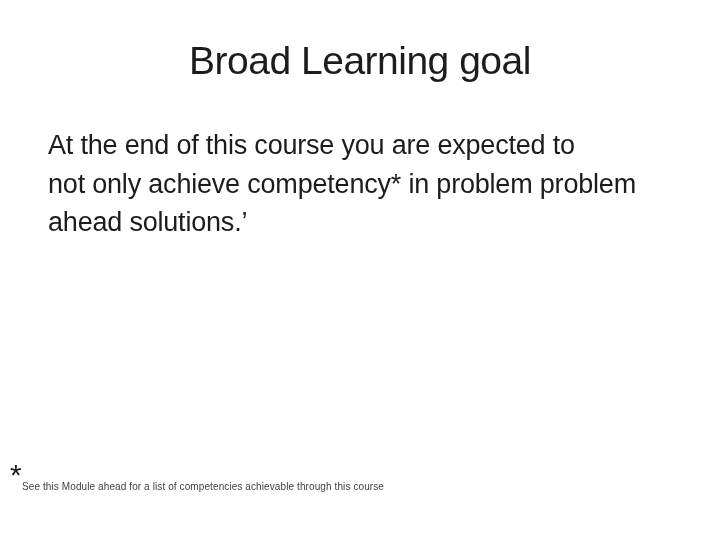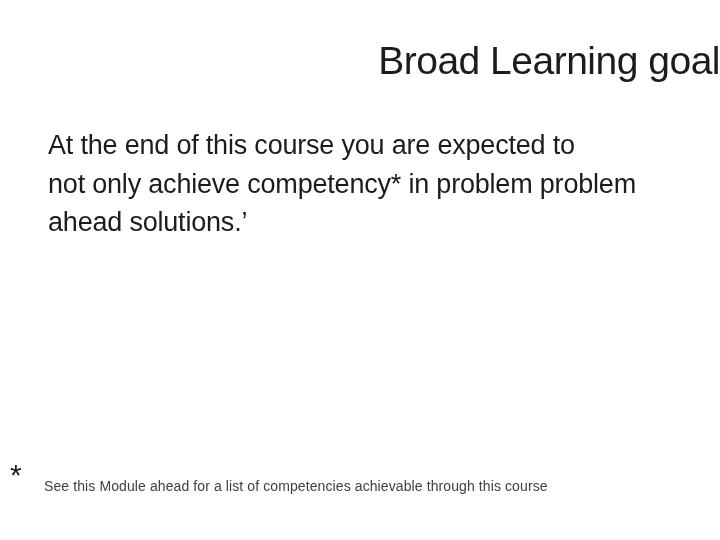--- a/index.html
+++ b/index.html
@@ -14,21 +14,21 @@
     background: #ffffff;
     overflow: hidden;
     font-family: "Liberation Sans", sans-serif;
   }
   .slide-title {
     position: absolute;
     top: 38px;
     left: 0;
     width: 720px;
     margin: 0;
-    text-align: right;
+    text-align: center;
     font-size: 39px;
     font-weight: 400;
     letter-spacing: -0.5px;
     color: #1c1c1c;
     line-height: 1.2;
   }
   .body-text {
     position: absolute;
     left: 48px;
     top: 126px;
@@ -52,23 +52,23 @@
   .footnote-marker {
     position: absolute;
     left: 0;
     top: 2px;
     font-size: 30px;
     line-height: 30px;
     color: #1c1c1c;
   }
   .footnote-text {
     position: absolute;
-    left: 34px;
+    left: 12px;
     top: 20px;
-    font-size: 14px;
+    font-size: 10px;
     line-height: 17px;
     letter-spacing: 0.1px;
     color: #3f3f3f;
     white-space: pre;
   }
 </style>
 </head>
 <body>
 
 <div class="slide">

